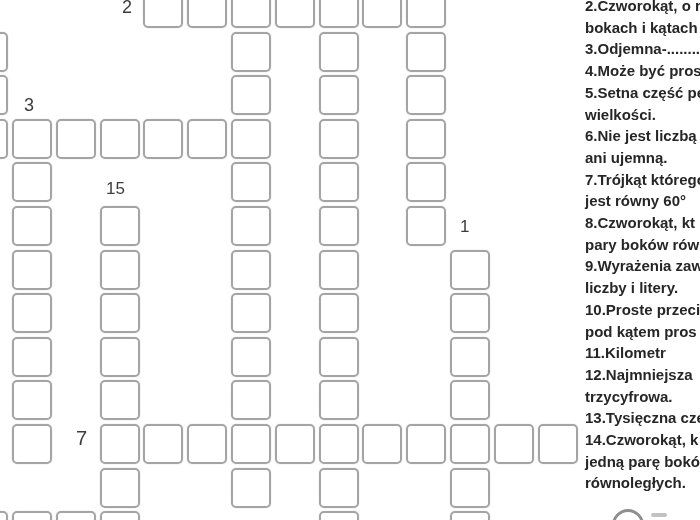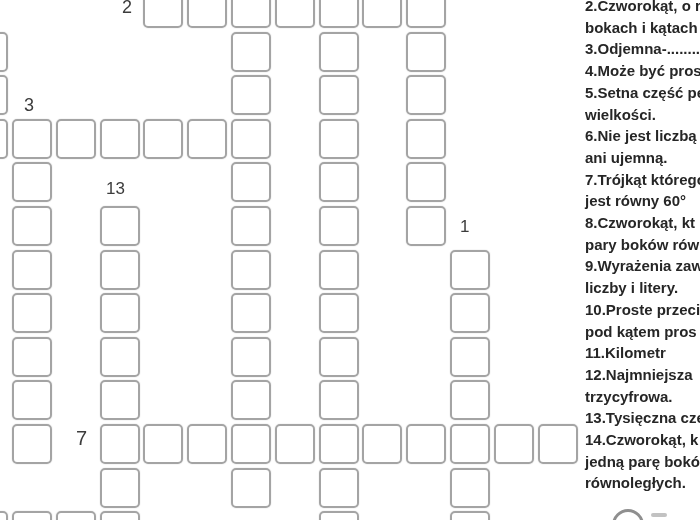--- a/index.html
+++ b/index.html
@@ -134,21 +134,21 @@
       <div class="cell" style="left: 318.6px; top: 467.6px;"></div>
       <div class="cell" style="left: 450px; top: 467.6px;"></div>
       <div class="cell" style="left: -31.8px; top: 511.2px;"></div>
       <div class="cell" style="left: 12px; top: 511.2px;"></div>
       <div class="cell" style="left: 55.8px; top: 511.2px;"></div>
       <div class="cell" style="left: 99.6px; top: 511.2px;"></div>
       <div class="cell" style="left: 318.6px; top: 511.2px;"></div>
       <div class="cell" style="left: 450px; top: 511.2px;"></div>
       <div class="grid-label" style="left: 122px; top: -2px; font-size: 18px;">2</div>
       <div class="grid-label" style="left: 24px; top: 96px; font-size: 18px;">3</div>
-      <div class="grid-label" style="left: 106px; top: 180px; font-size: 17px;">13</div>
+      <div class="grid-label" style="left: 106px; top: 180px; font-size: 17px;">15</div>
       <div class="grid-label" style="left: 460px; top: 218px; font-size: 17px;">1</div>
       <div class="grid-label" style="left: 76px; top: 428px; font-size: 20px;">7</div>
     </div>
 
   <div id="clue-panel">
 
   <div class="clue-line">2.Czworokąt, o r</div>
       <div class="clue-line">bokach i kątach</div>
       <div class="clue-line">3.Odjemna-..........</div>
       <div class="clue-line">4.Może być pros</div>

